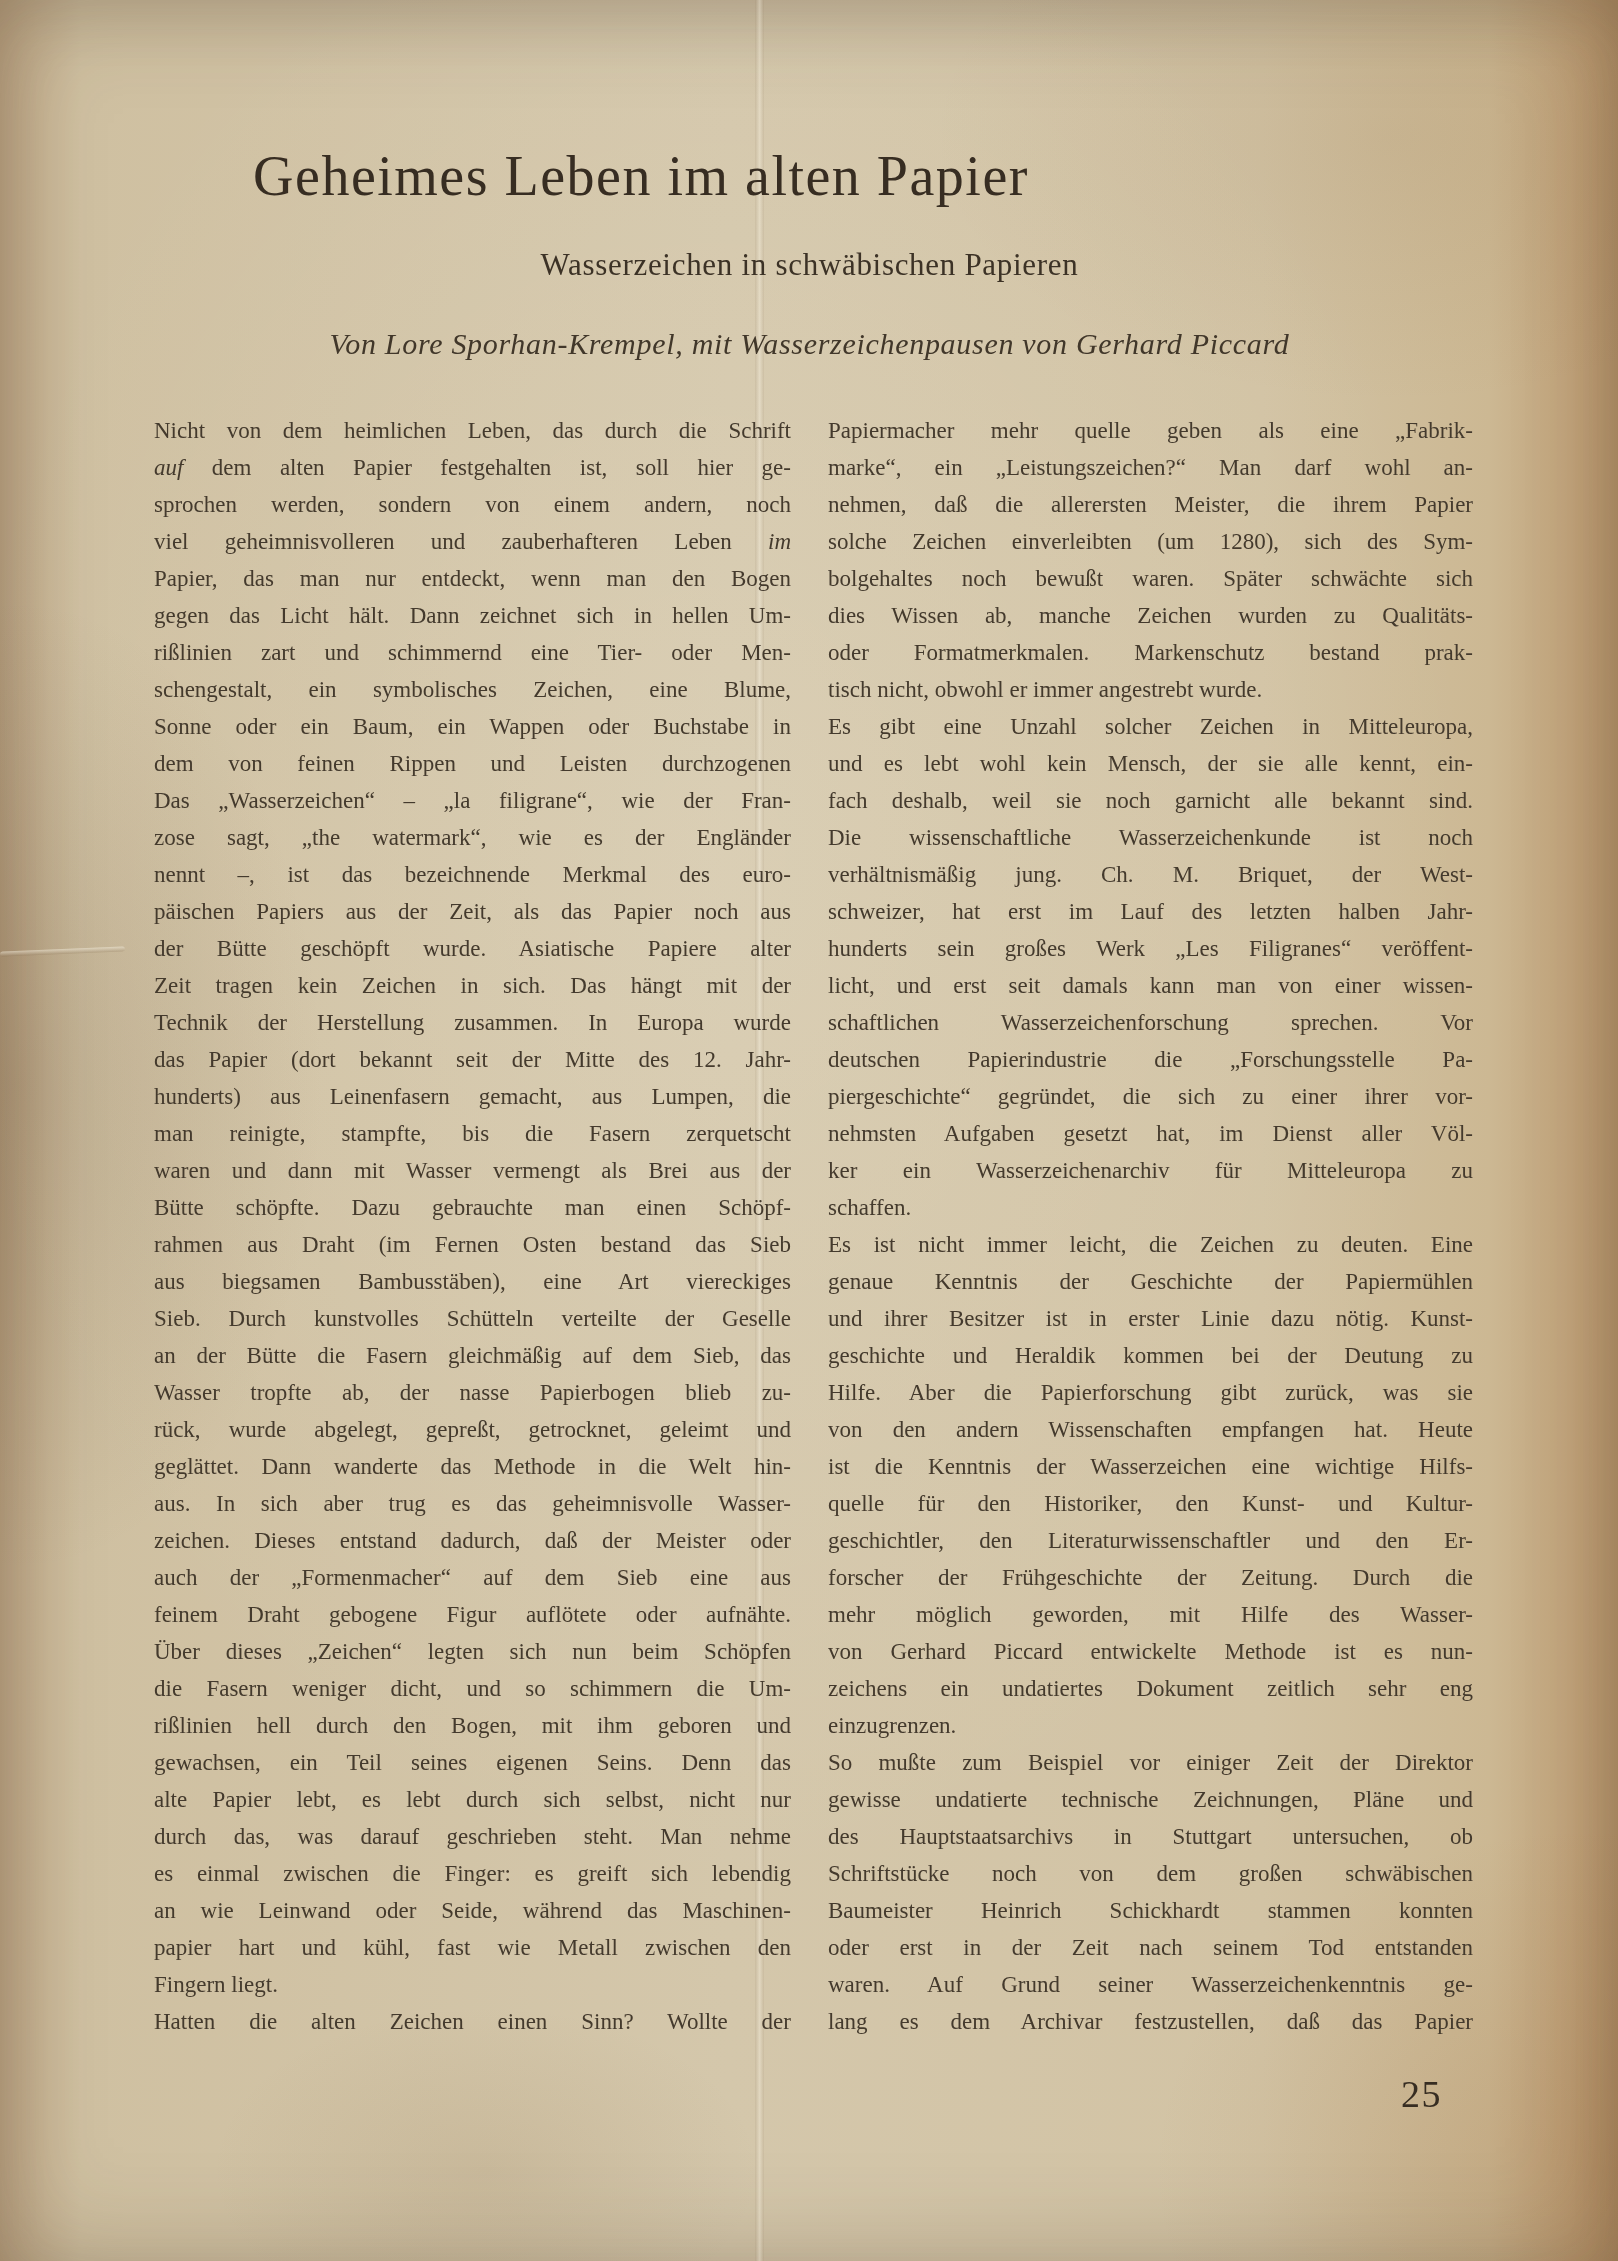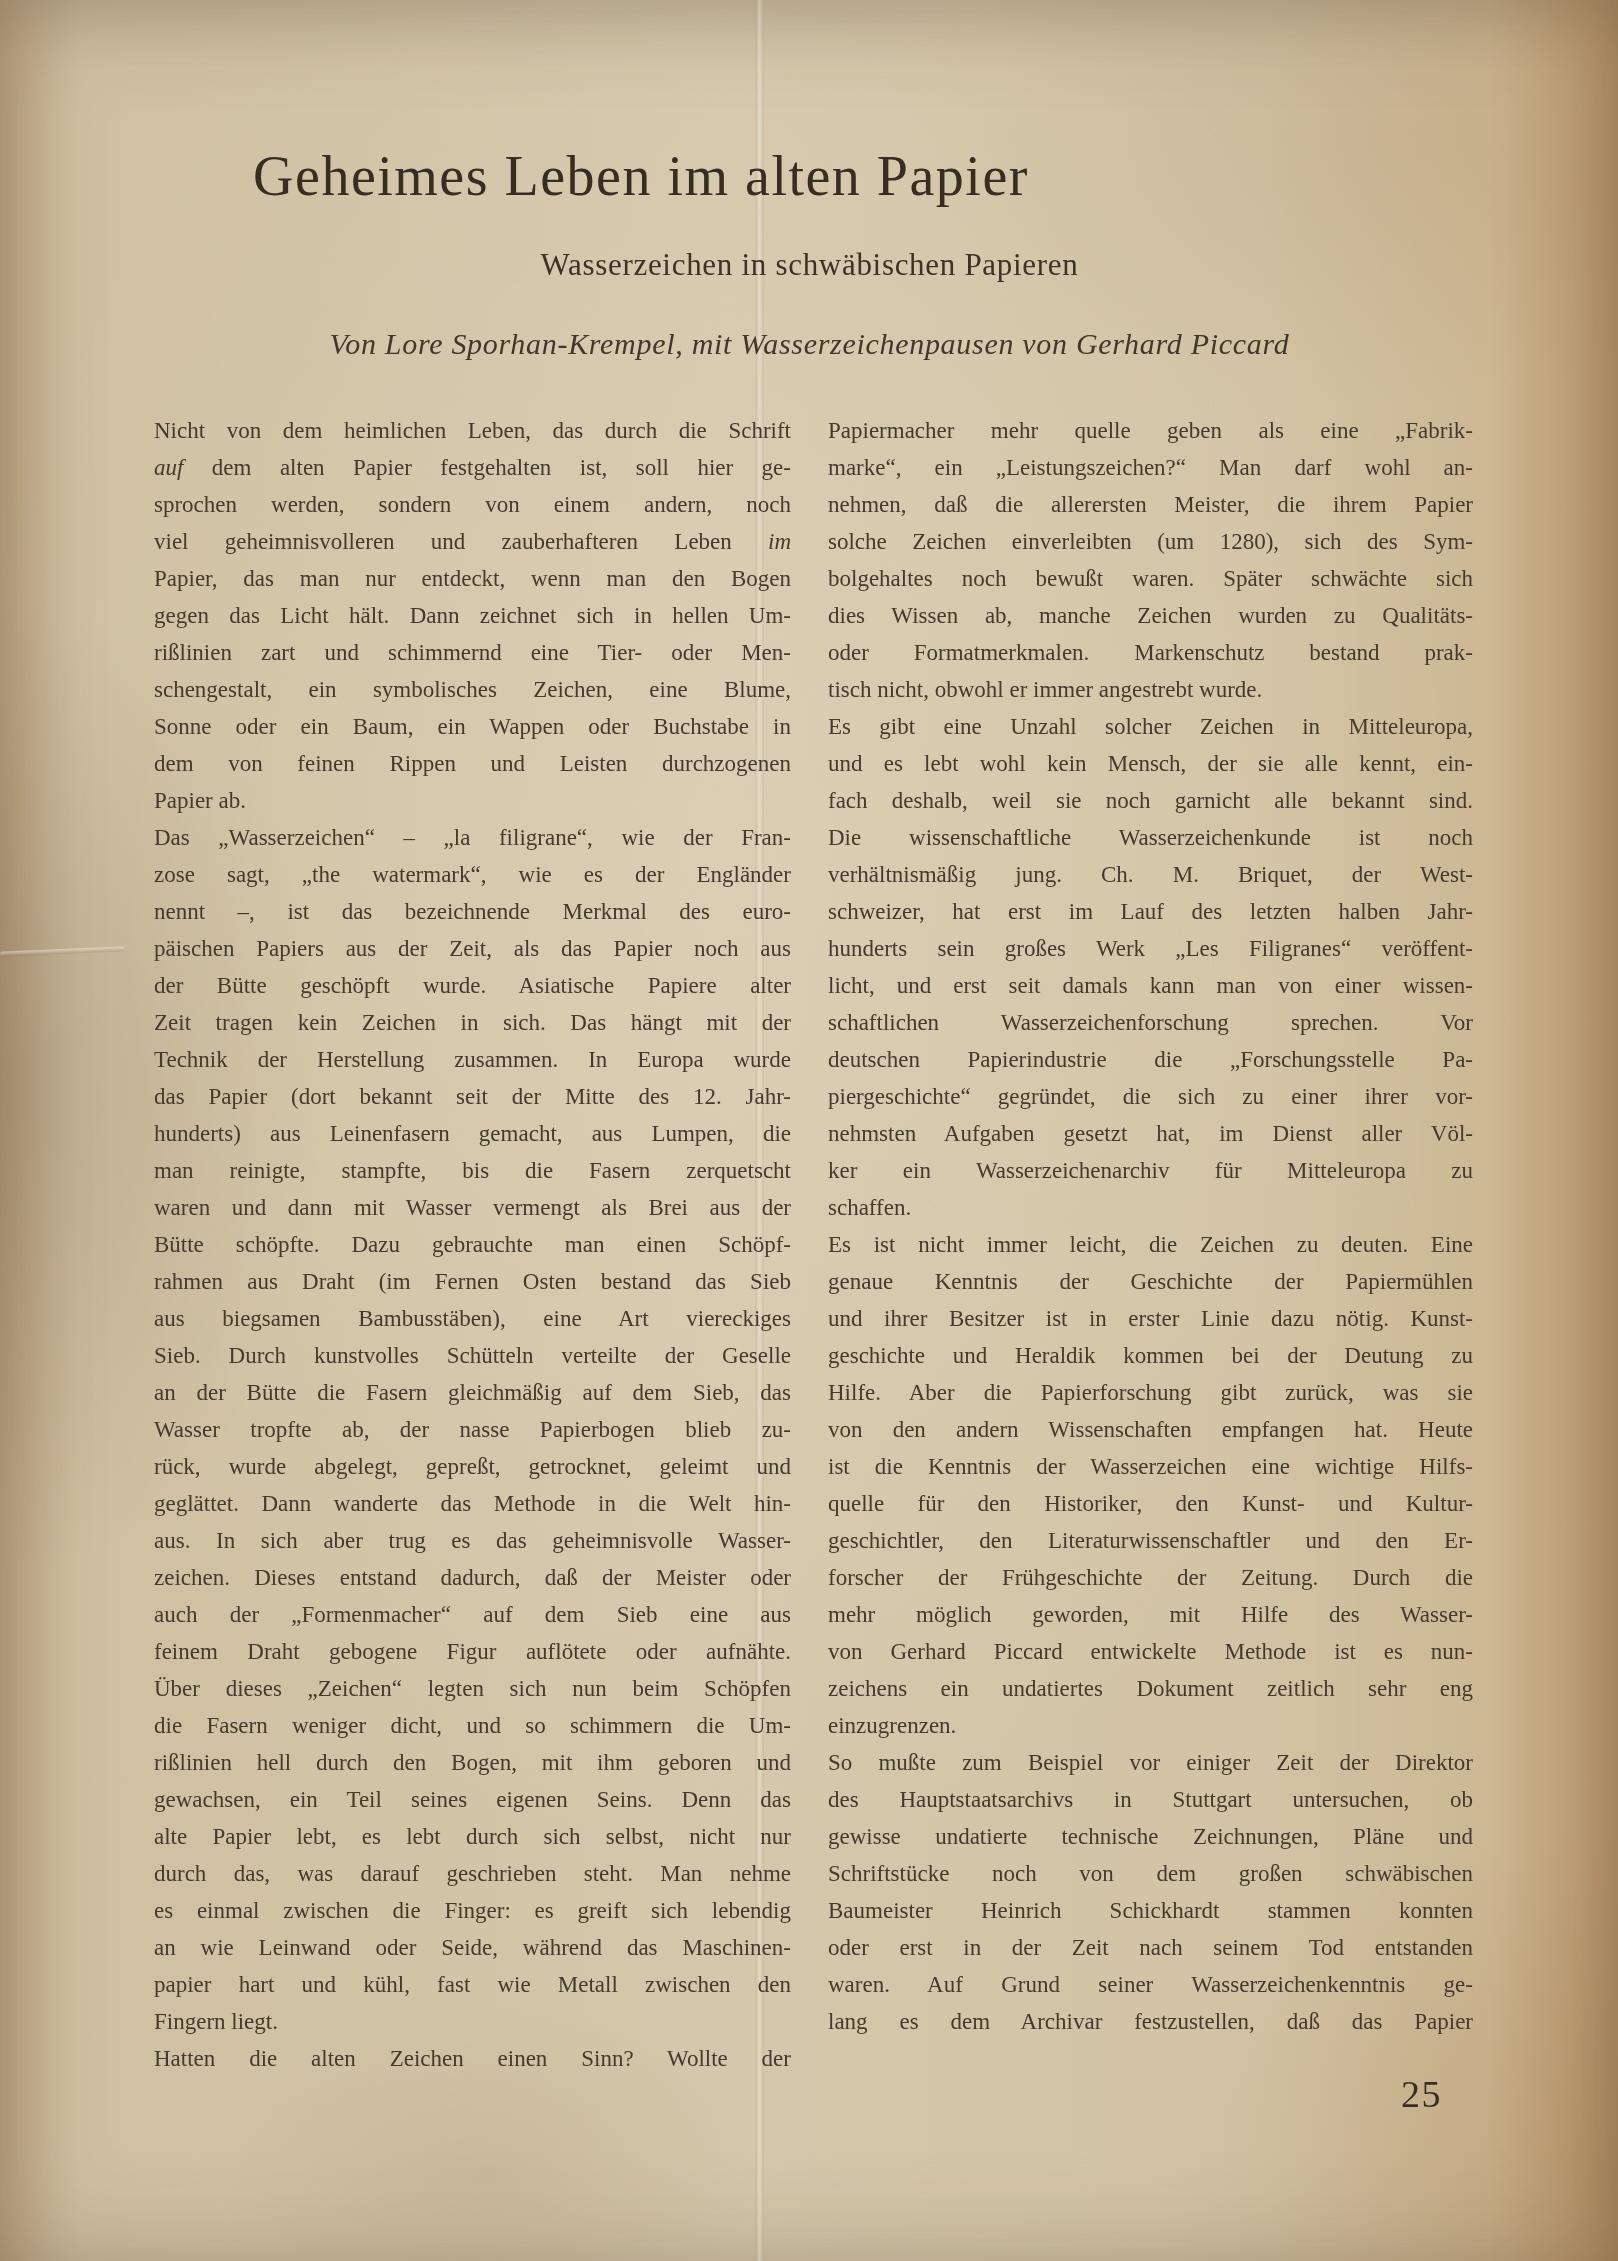--- a/index.html
+++ b/index.html
@@ -74,21 +74,20 @@
       <div class="line">Nicht von dem heimlichen Leben, das durch die Schrift</div>
       <div class="line"><i>auf</i> dem alten Papier festgehalten ist, soll hier ge-</div>
       <div class="line">sprochen werden, sondern von einem andern, noch</div>
       <div class="line">viel geheimnisvolleren und zauberhafteren Leben <i>im</i></div>
       <div class="line">Papier, das man nur entdeckt, wenn man den Bogen</div>
       <div class="line">gegen das Licht hält. Dann zeichnet sich in hellen Um-</div>
       <div class="line">rißlinien zart und schimmernd eine Tier- oder Men-</div>
       <div class="line">schengestalt, ein symbolisches Zeichen, eine Blume,</div>
       <div class="line">Sonne oder ein Baum, ein Wappen oder Buchstabe in</div>
       <div class="line">dem von feinen Rippen und Leisten durchzogenen</div>
-      <div class="line end">Papier ab.</div>
       <div class="line">Das „Wasserzeichen“ – „la filigrane“, wie der Fran-</div>
       <div class="line">zose sagt, „the watermark“, wie es der Engländer</div>
       <div class="line">nennt –, ist das bezeichnende Merkmal des euro-</div>
       <div class="line">päischen Papiers aus der Zeit, als das Papier noch aus</div>
       <div class="line">der Bütte geschöpft wurde. Asiatische Papiere alter</div>
       <div class="line">Zeit tragen kein Zeichen in sich. Das hängt mit der</div>
       <div class="line">Technik der Herstellung zusammen. In Europa wurde</div>
       <div class="line">das Papier (dort bekannt seit der Mitte des 12. Jahr-</div>
       <div class="line">hunderts) aus Leinenfasern gemacht, aus Lumpen, die</div>
       <div class="line">man reinigte, stampfte, bis die Fasern zerquetscht</div>
@@ -148,22 +147,22 @@
       <div class="line">von den andern Wissenschaften empfangen hat. Heute</div>
       <div class="line">ist die Kenntnis der Wasserzeichen eine wichtige Hilfs-</div>
       <div class="line">quelle für den Historiker, den Kunst- und Kultur-</div>
       <div class="line">geschichtler, den Literaturwissenschaftler und den Er-</div>
       <div class="line">forscher der Frühgeschichte der Zeitung. Durch die</div>
       <div class="line">mehr möglich geworden, mit Hilfe des Wasser-</div>
       <div class="line">von Gerhard Piccard entwickelte Methode ist es nun-</div>
       <div class="line">zeichens ein undatiertes Dokument zeitlich sehr eng</div>
       <div class="line end">einzugrenzen.</div>
       <div class="line">So mußte zum Beispiel vor einiger Zeit der Direktor</div>
+      <div class="line">gewisse undatierte technische Zeichnungen, Pläne und</div>
       <div class="line">des Hauptstaatsarchivs in Stuttgart untersuchen, ob</div>
-      <div class="line">gewisse undatierte technische Zeichnungen, Pläne und</div>
       <div class="line">Schriftstücke noch von dem großen schwäbischen</div>
       <div class="line">Baumeister Heinrich Schickhardt stammen konnten</div>
       <div class="line">oder erst in der Zeit nach seinem Tod entstanden</div>
       <div class="line">waren. Auf Grund seiner Wasserzeichenkenntnis ge-</div>
       <div class="line">lang es dem Archivar festzustellen, daß das Papier</div>
     </div>
 
   <div class="page-number">25</div>
 </div>
 

